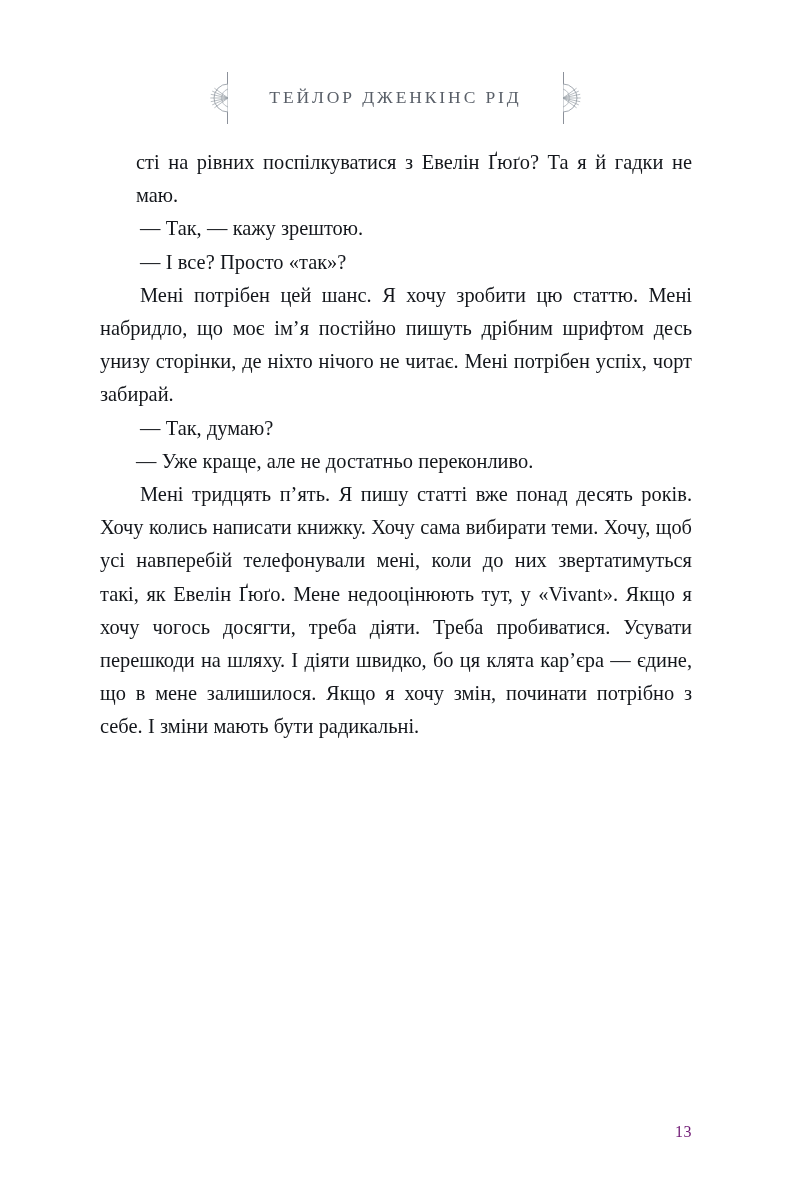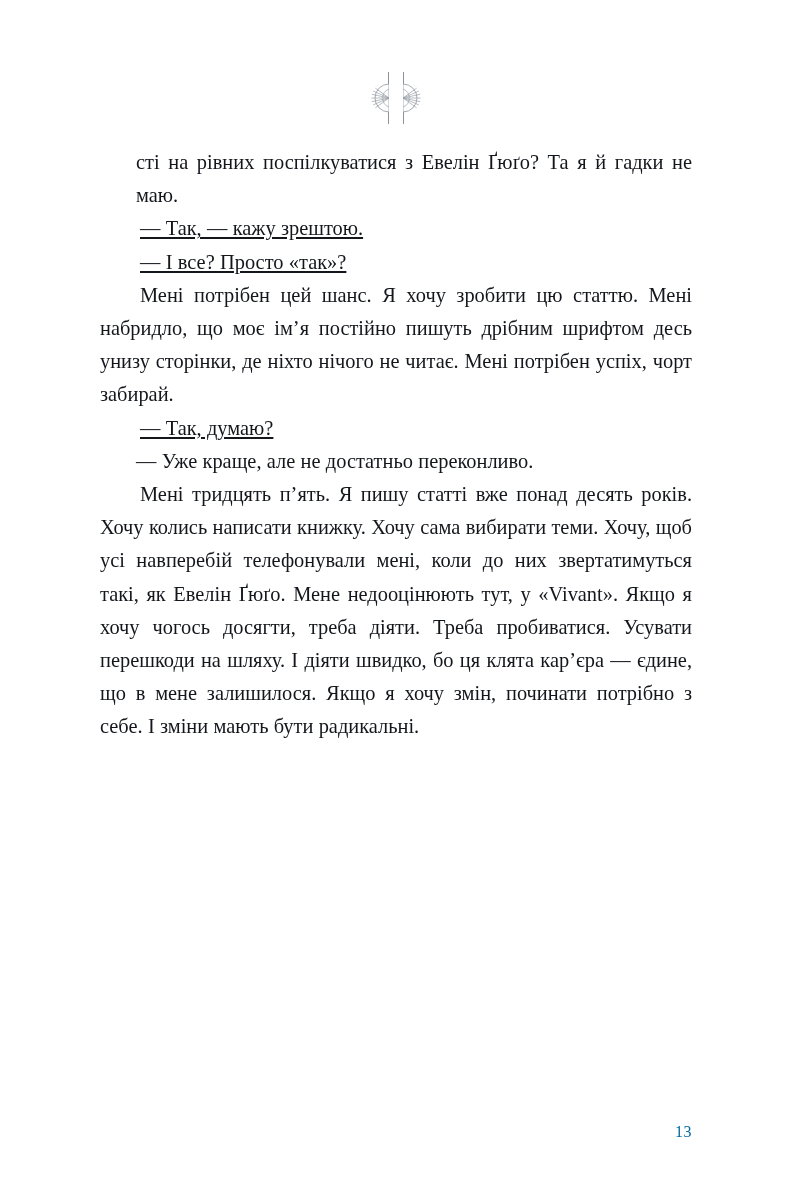--- a/index.html
+++ b/index.html
@@ -82,31 +82,31 @@
     font-size: 20.4px;
     line-height: 33.2px;
     text-align: justify;
     text-justify: inter-word;
     text-indent: 40px;
     hyphens: manual;
     word-spacing: 0.2px;
   }
   p.para.no-indent { text-indent: 0; margin-left: 36px; }
   p.para.last-line-left { text-align-last: left; }
-  p.para.dialogue { text-indent: 40px; text-decoration: underline; }
+  p.para.dialogue { text-indent: 40px; }
 
   
   .folio {
     position: absolute;
     left: 100px;
     width: 592px;
     top: 1124px;
     text-align: right;
     font-size: 16px;
-    color: #0369a1;
+    color: #701a75;
     letter-spacing: 0.5px;
     line-height: 1;
   }
 </style>
 </head>
 <body>
 
 <div class="page">
 
   <header class="running-head">
@@ -119,20 +119,21 @@
         <path d="M20 15 L4.2 8.1" stroke="#9aa0a8" stroke-width="0.7"></path>
         <path d="M20 15 L2.8 11.3" stroke="#9aa0a8" stroke-width="0.7"></path>
         <path d="M20 15 L2.3 15" stroke="#9aa0a8" stroke-width="0.7"></path>
         <path d="M20 15 L2.8 18.7" stroke="#9aa0a8" stroke-width="0.7"></path>
         <path d="M20 15 L4.2 21.9" stroke="#9aa0a8" stroke-width="0.7"></path>
         <path d="M20 15 L6.4 24.8" stroke="#9aa0a8" stroke-width="0.7"></path>
         <path d="M20 6 A9.6 9.6 0 0 0 20 24" fill="none" stroke="#9aa0a8" stroke-width="0.7"></path>
       </svg>
     </span>
 
+    <h1 class="head-title">ТЕЙЛОР ДЖЕНКІНС РІД</h1>
 
     <span class="ornament ornament-right">
       <span class="rule"></span>
       <svg width="20" height="30" viewBox="0 0 20 30" fill="none" aria-hidden="true">
         <path d="M0 1 A14 14 0 0 1 0 29 Z" fill="#ffffff" stroke="#9aa0a8" stroke-width="0.9"></path>
         <path d="M0 15 L13.6 5.2" stroke="#9aa0a8" stroke-width="0.7"></path>
         <path d="M0 15 L15.8 8.1" stroke="#9aa0a8" stroke-width="0.7"></path>
         <path d="M0 15 L17.2 11.3" stroke="#9aa0a8" stroke-width="0.7"></path>
         <path d="M0 15 L17.7 15" stroke="#9aa0a8" stroke-width="0.7"></path>
         <path d="M0 15 L17.2 18.7" stroke="#9aa0a8" stroke-width="0.7"></path>

